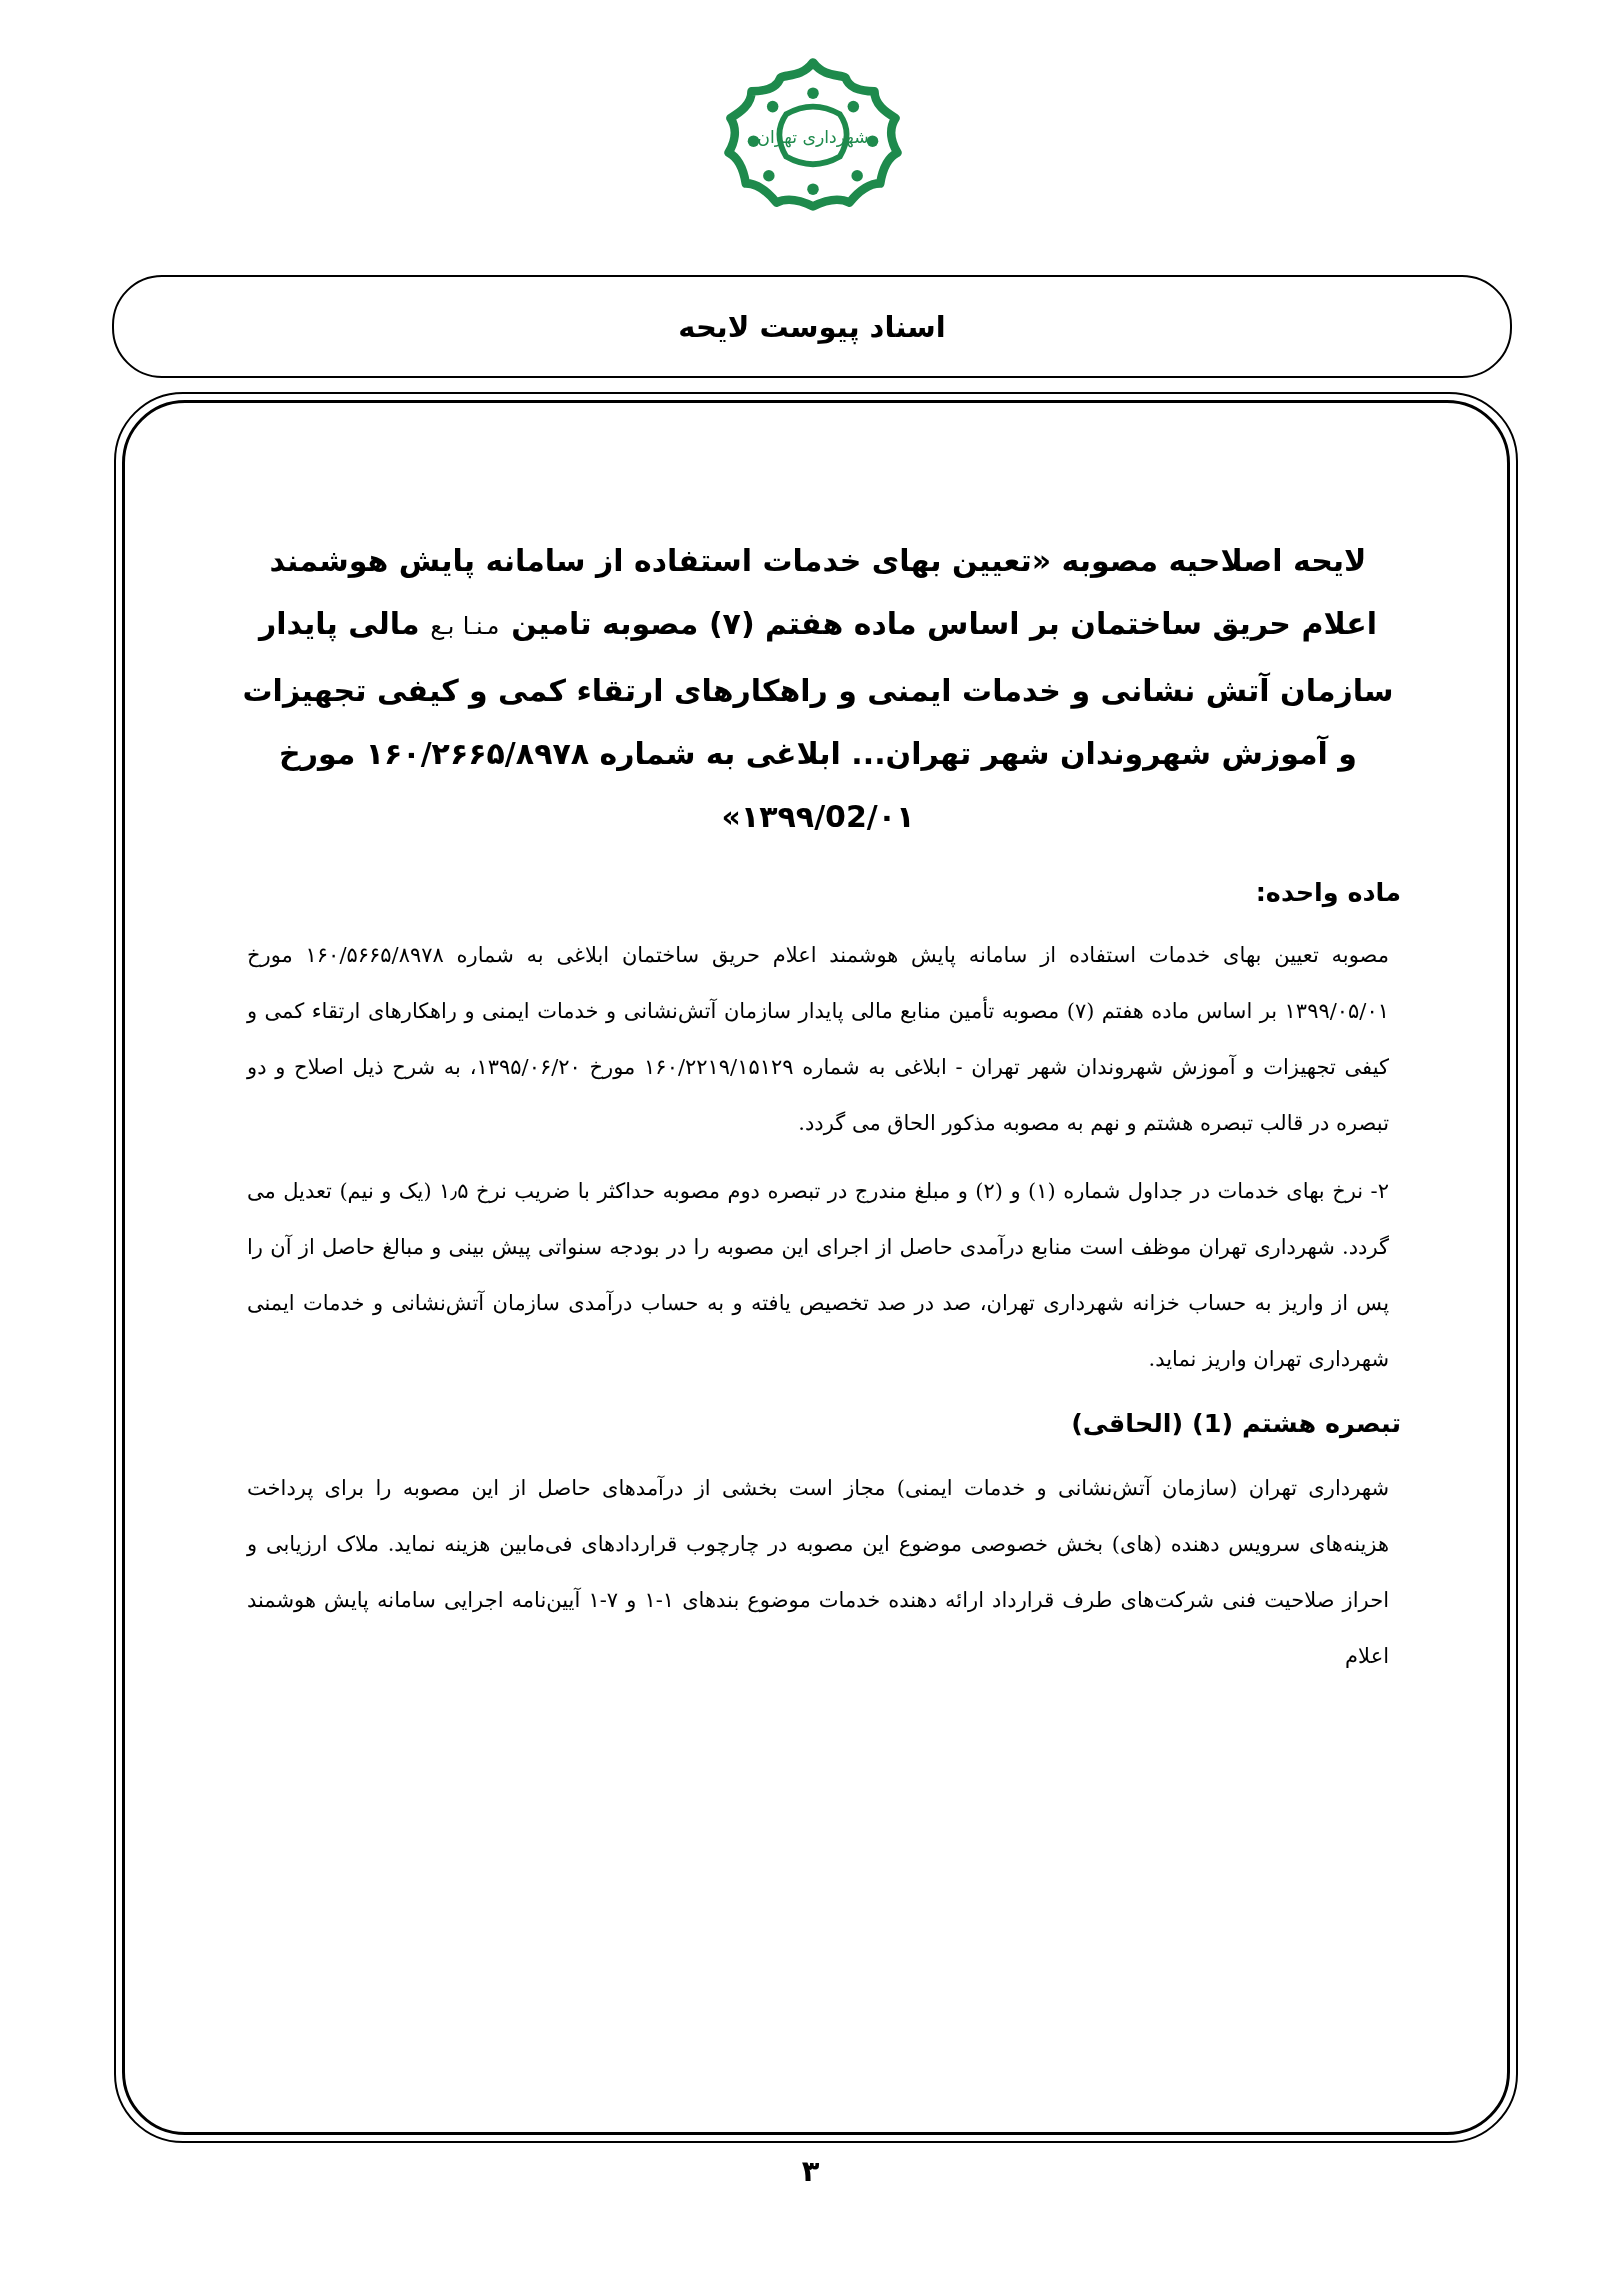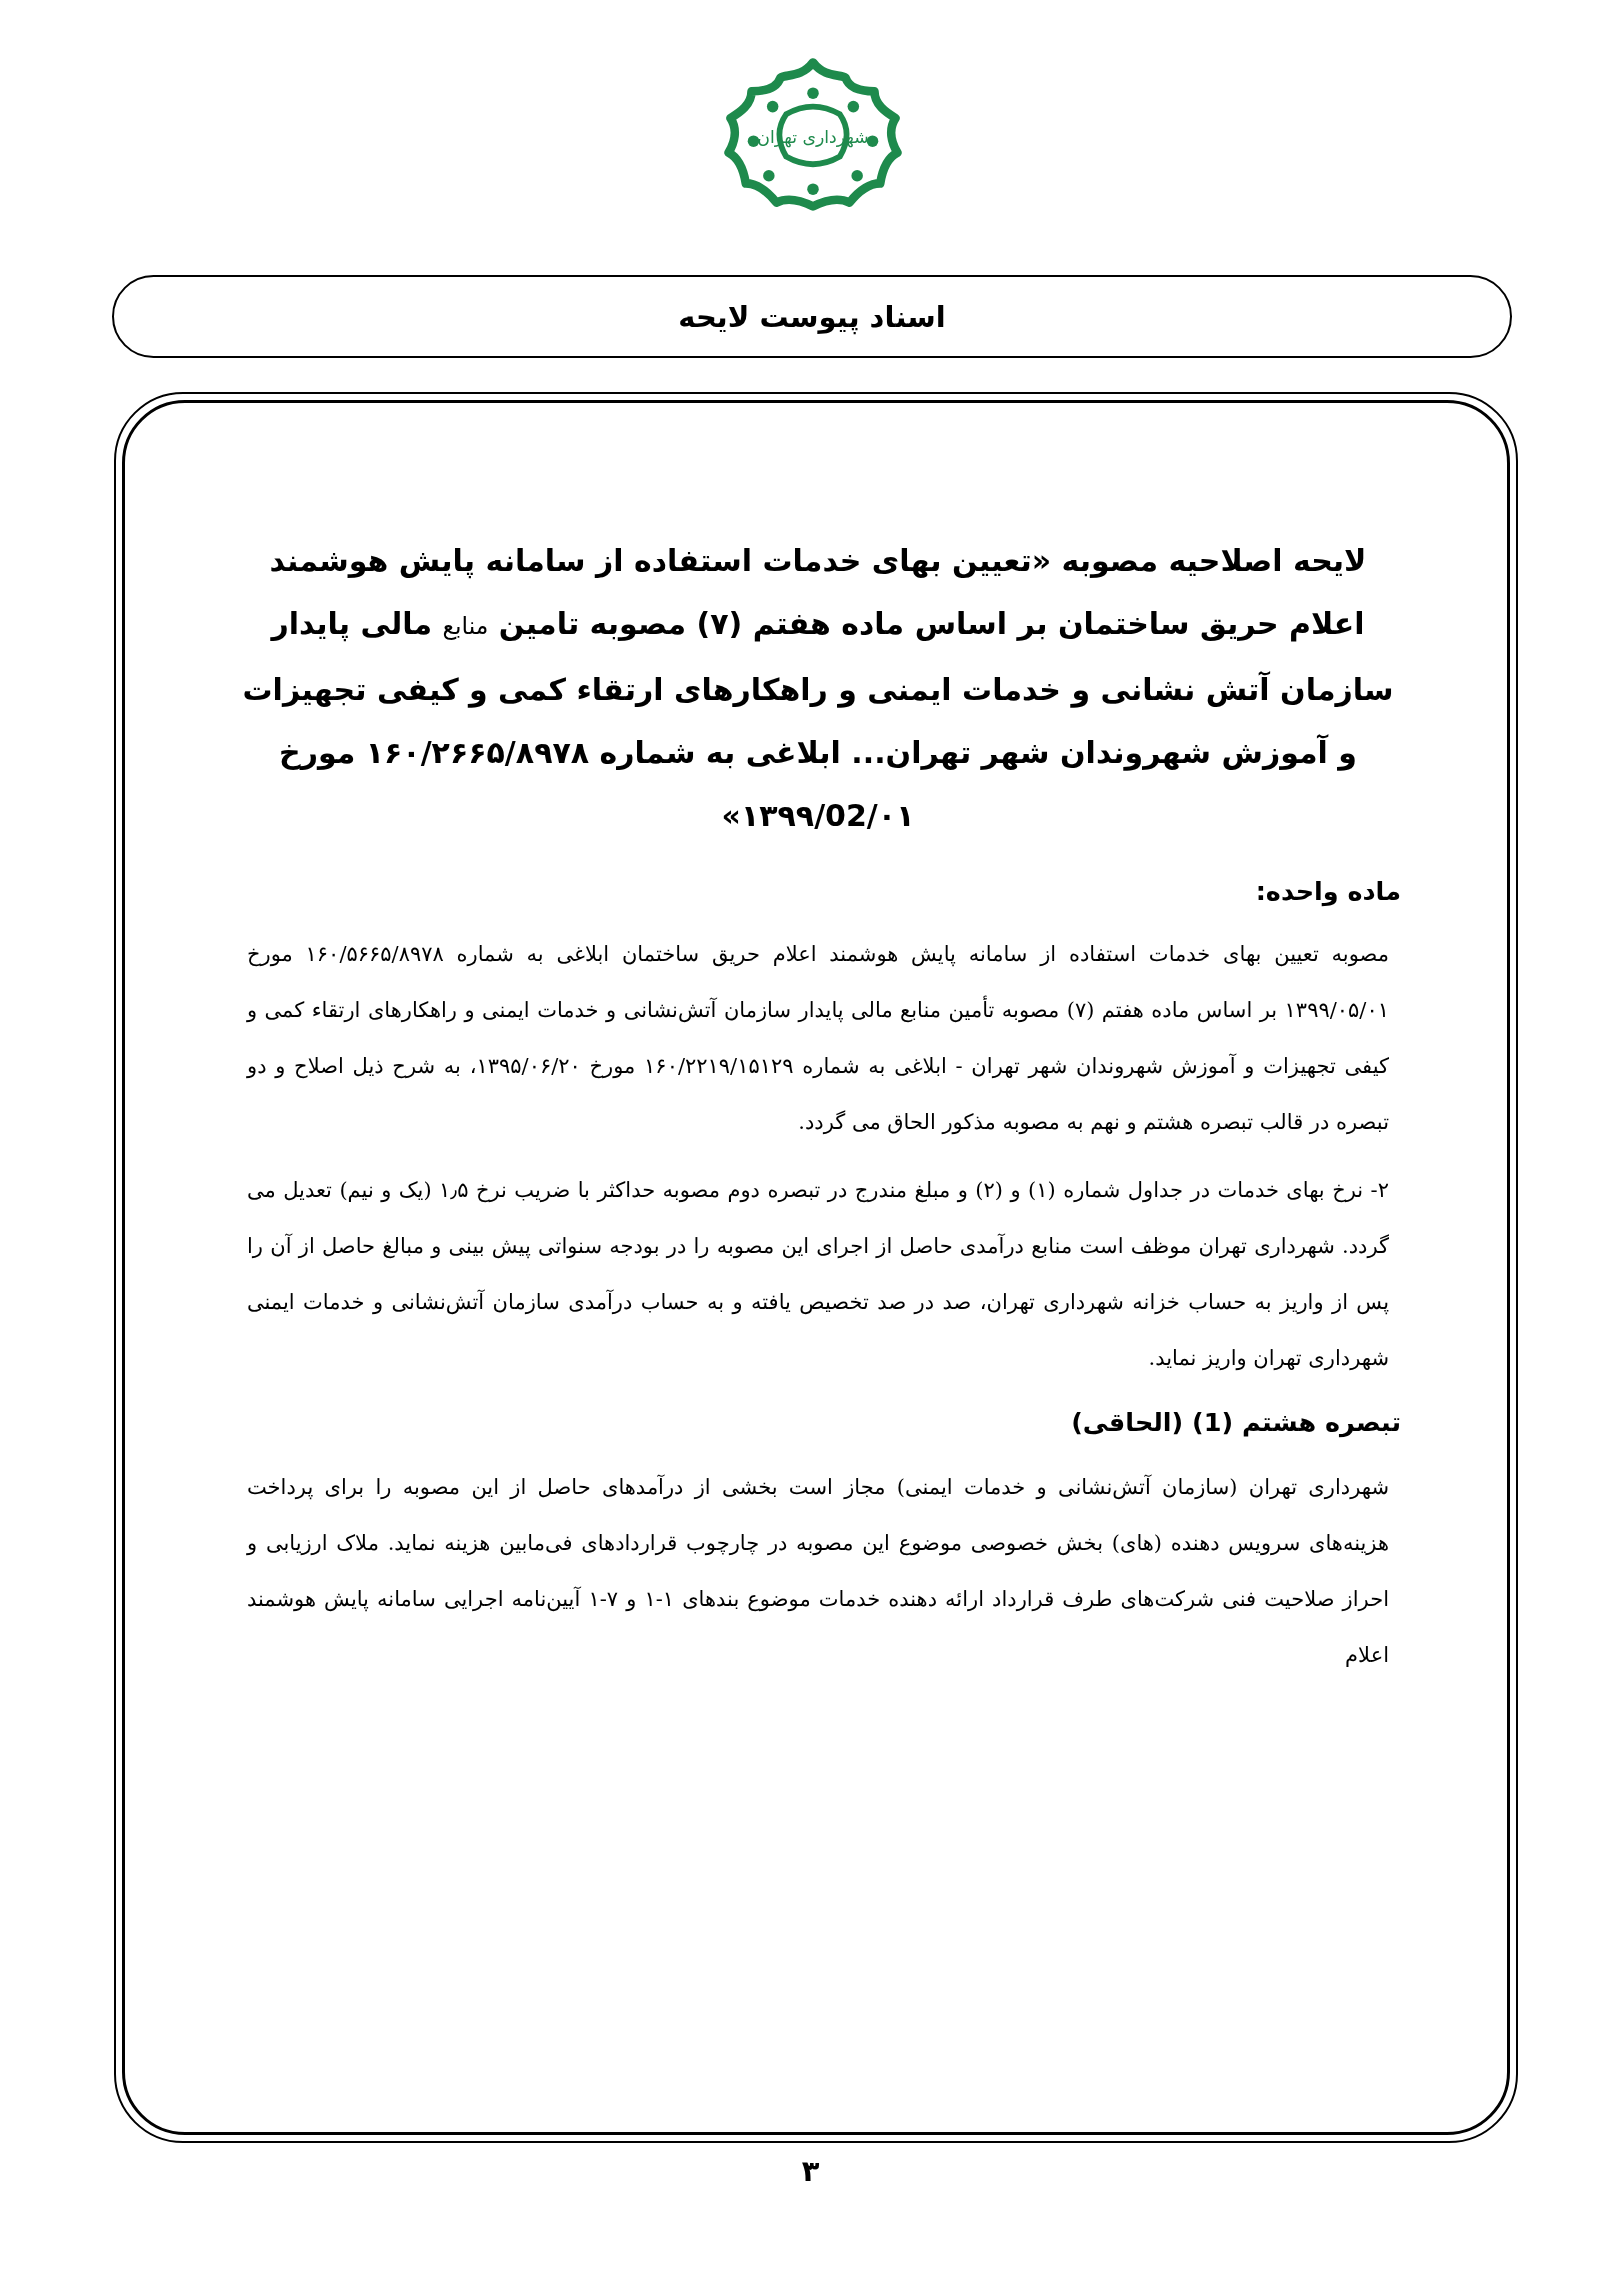--- a/index.html
+++ b/index.html
@@ -24,21 +24,21 @@
       height: 157px;
     }
     .logo svg { width: 100%; height: 100%; display: block; }
 
     
     .banner {
       position: absolute;
       left: 112px;
       top: 275px;
       width: 1400px;
-      height: 83px;
+      height: 103px;
       border: 2.9px solid #000;
       border-radius: 50px;
       box-sizing: border-box;
       display: flex;
       align-items: center;
       justify-content: center;
     }
     .banner-title {
       font-family: "DejaVu Sans", sans-serif;
       font-weight: bold;
@@ -78,21 +78,21 @@
     }
     .doc-title {
       margin: 0;
       font-family: "DejaVu Sans", sans-serif;
       font-weight: bold;
       font-size: 30px;
       line-height: 63px;
       text-align: center;
       text-align-last: center;
     }
-    .doc-title .small { font-weight: normal; font-size: 23.5px; }
+    .doc-title .small { font-weight: normal; font-size: 23.5px; font-family: Liberation Mono, monospace; }
     .section-heading {
       margin: 22px 0 0 0;
       font-family: "DejaVu Sans", sans-serif;
       font-weight: bold;
       font-size: 25.5px;
       line-height: 45px;
     }
     .para {
       margin: 12px;
       font-family: "DejaVu Serif", serif;

